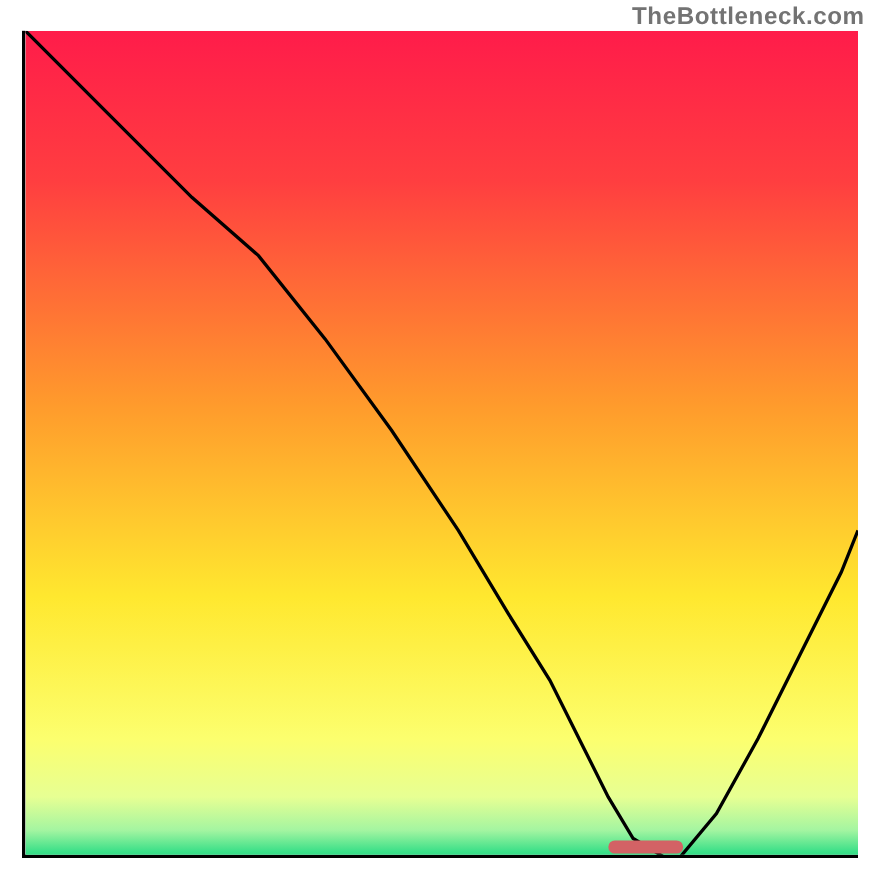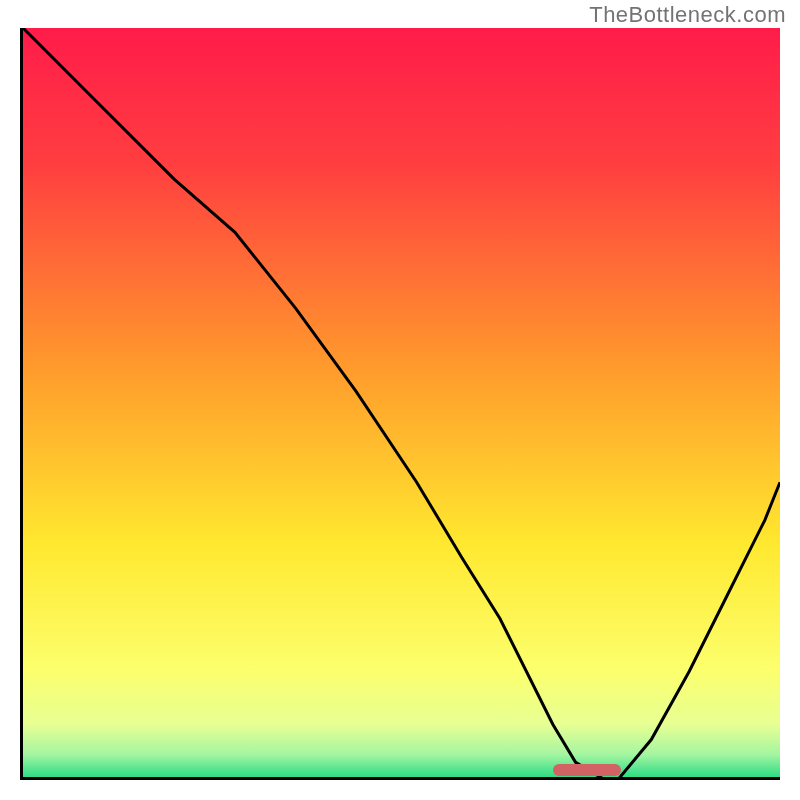--- a/index.html
+++ b/index.html
@@ -9,21 +9,21 @@
     height: 800px;
     background: #ffffff;
     font-family: Arial, Helvetica, sans-serif;
     overflow: hidden;
   }
   .watermark {
     position: absolute;
     top: 2px;
     right: 14px;
     font-size: 22px;
-    font-weight: normal;
+    font-weight: bold;
     color: #737373;
     letter-spacing: 0.5px;
     z-index: 10;
   }
   .plot {
     position: absolute;
     left: 20px;
     top: 28px;
     width: 760px;
     height: 752px;

